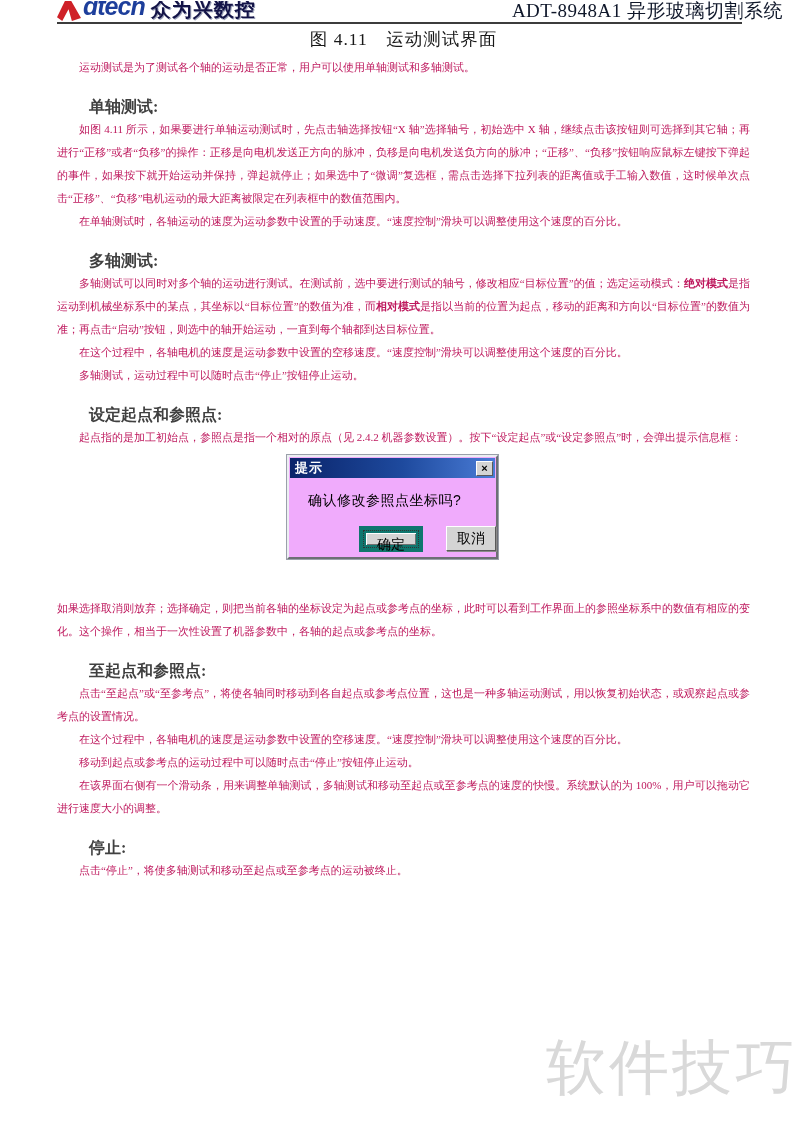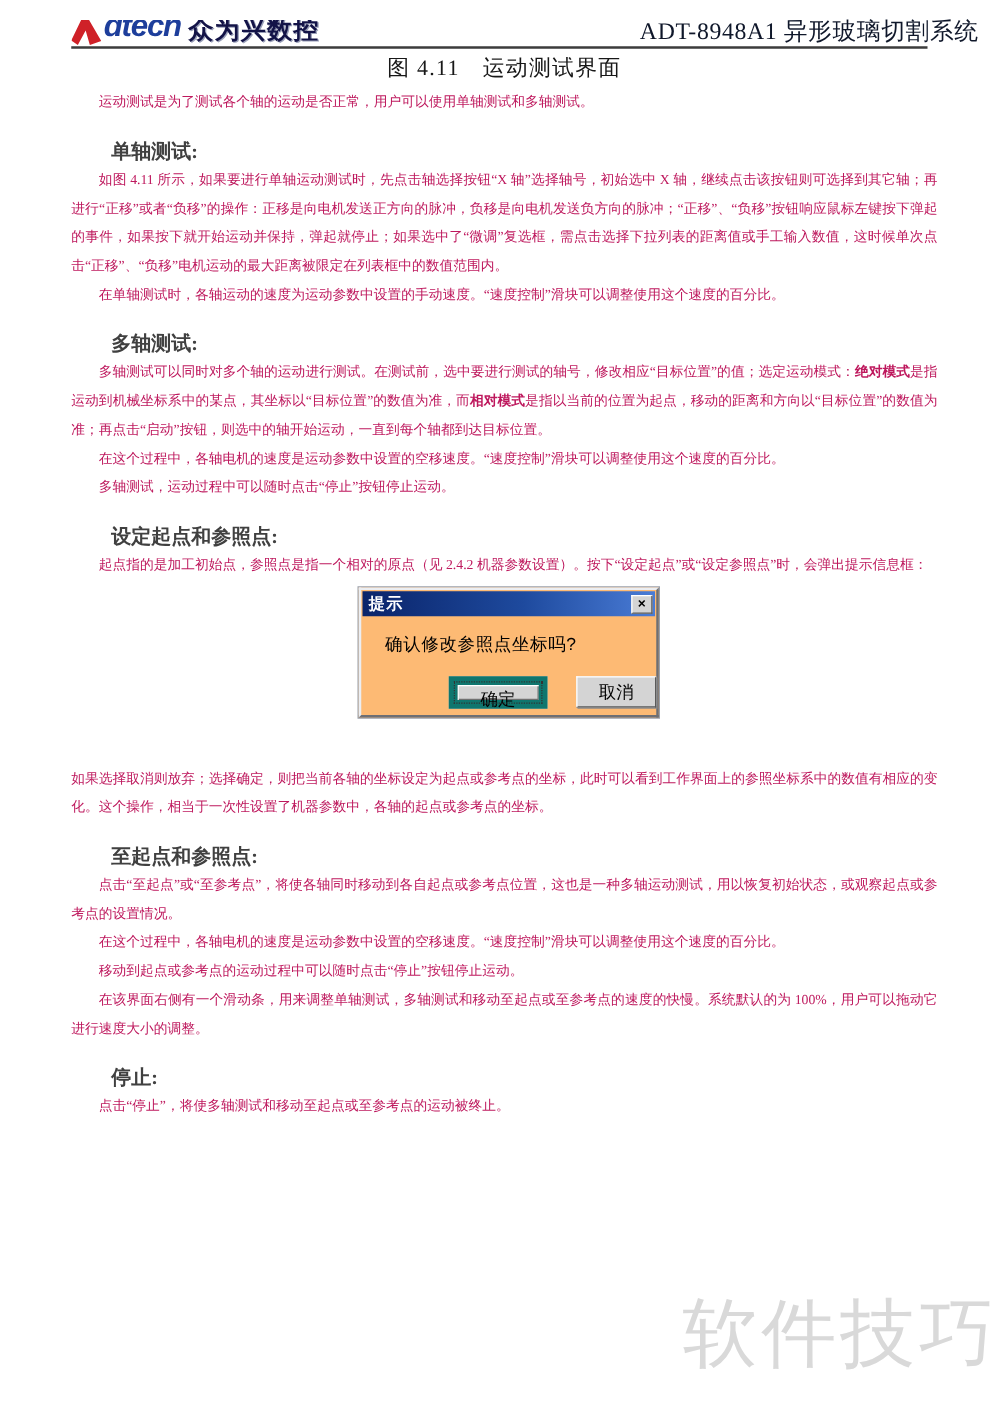--- a/index.html
+++ b/index.html
@@ -2,21 +2,21 @@
 <html><head>
 <meta charset="utf-8">
 <style>
   * { margin:0; padding:0; box-sizing:border-box; }
   html,body { background:#ffffff; }
   body {
     width:800px; height:1131px; position:relative; overflow:hidden;
     font-family:"Liberation Serif","DejaVu Serif",serif;
     color:#1c1c1c;
   }
-  .page { position:relative; z-index:1; padding:16px 50px 0 57px; }
+  .page { position:relative; z-index:1; padding:1px 50px 0 57px; }
 
   
   .header { position:relative; height:23px; margin-right:-33px; }
   .logo { position:absolute; left:0; top:0; height:22px; overflow:hidden; display:flex; align-items:flex-start; white-space:nowrap; }
   .logo-mark { display:inline-block; width:24px; height:26px; margin-top:-6px; background:#cf2128;
                clip-path:polygon(45% 0, 100% 88%, 62% 100%, 48% 55%, 22% 100%, 0 86%); }
   .logo-latin { font-family:"Liberation Sans",sans-serif; font-weight:bold; font-style:italic;
                 font-size:25px; line-height:25px; color:#1d3e9b; margin:-7px 0 0 2px; letter-spacing:-1px; }
   .logo-cn { font-family:"Liberation Sans",sans-serif; font-weight:bold; font-size:20px; line-height:22px;
              color:#131347; margin:-3px 0 0 6px; letter-spacing:1px; text-shadow:1px 1px 0 #9aa0b8; }
@@ -28,22 +28,22 @@
 
   
   .doc p { font-size:11px; line-height:23px; text-align:justify; color:#be185d; }
   .doc p.ind { text-indent:2em; }
   .doc h3 { font-size:16px; line-height:23px; font-weight:bold; text-indent:2em; margin-top:16px; color:#404040; }
   .doc .intro { margin-top:5px; }
   .doc b { font-weight:bold; }
 
   
   .dialog {
-    width:240px; margin:6px 0 38px 230px;
-    background:#fdba74;
+    width:211px; margin:6px 0 38px 230px;
+    background:#f0abfc;
     border:2px solid; border-color:#eceef2 #6d6f75 #6d6f75 #eceef2;
     box-shadow:0 0 0 1px #9aa0aa;
     font-family:"Liberation Sans","DejaVu Sans",sans-serif;
   }
   .dialog-titlebar {
     height:20px; margin:1px; padding:0 2px 0 5px;
     background:linear-gradient(90deg,#0a246a 0%,#1e4a9e 55%,#4a7cd6 100%);
     display:flex; align-items:center; justify-content:space-between;
   }
   .dialog-title { color:#ffffff; font-size:13px; font-weight:bold; letter-spacing:1px; }

